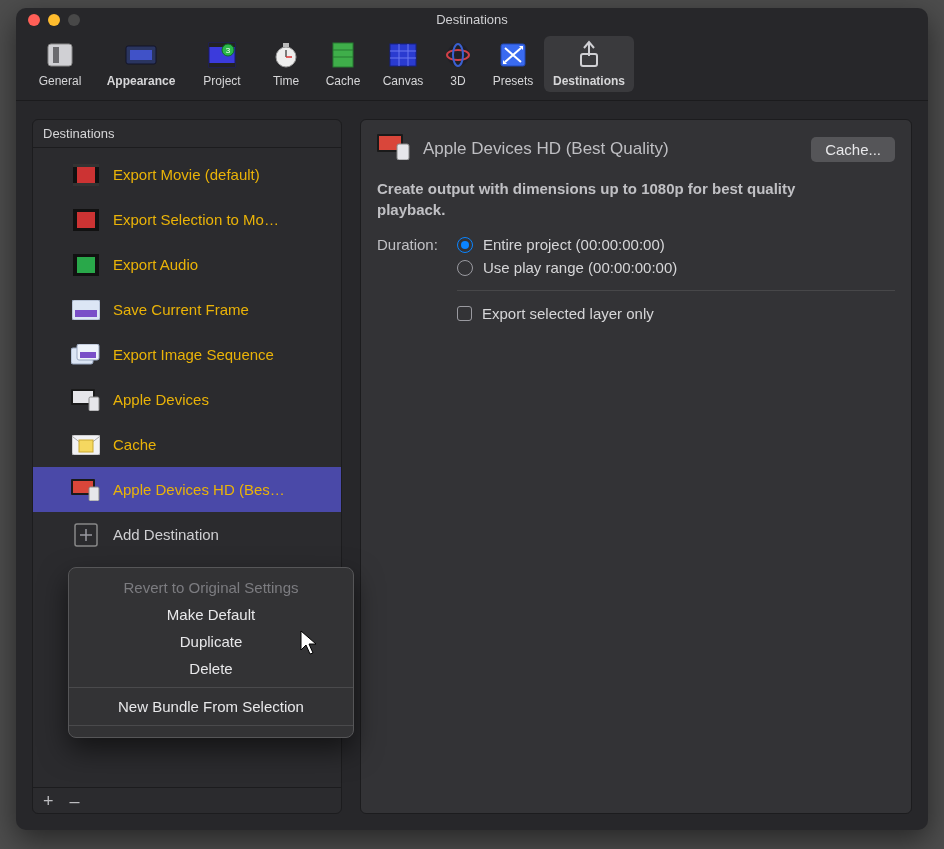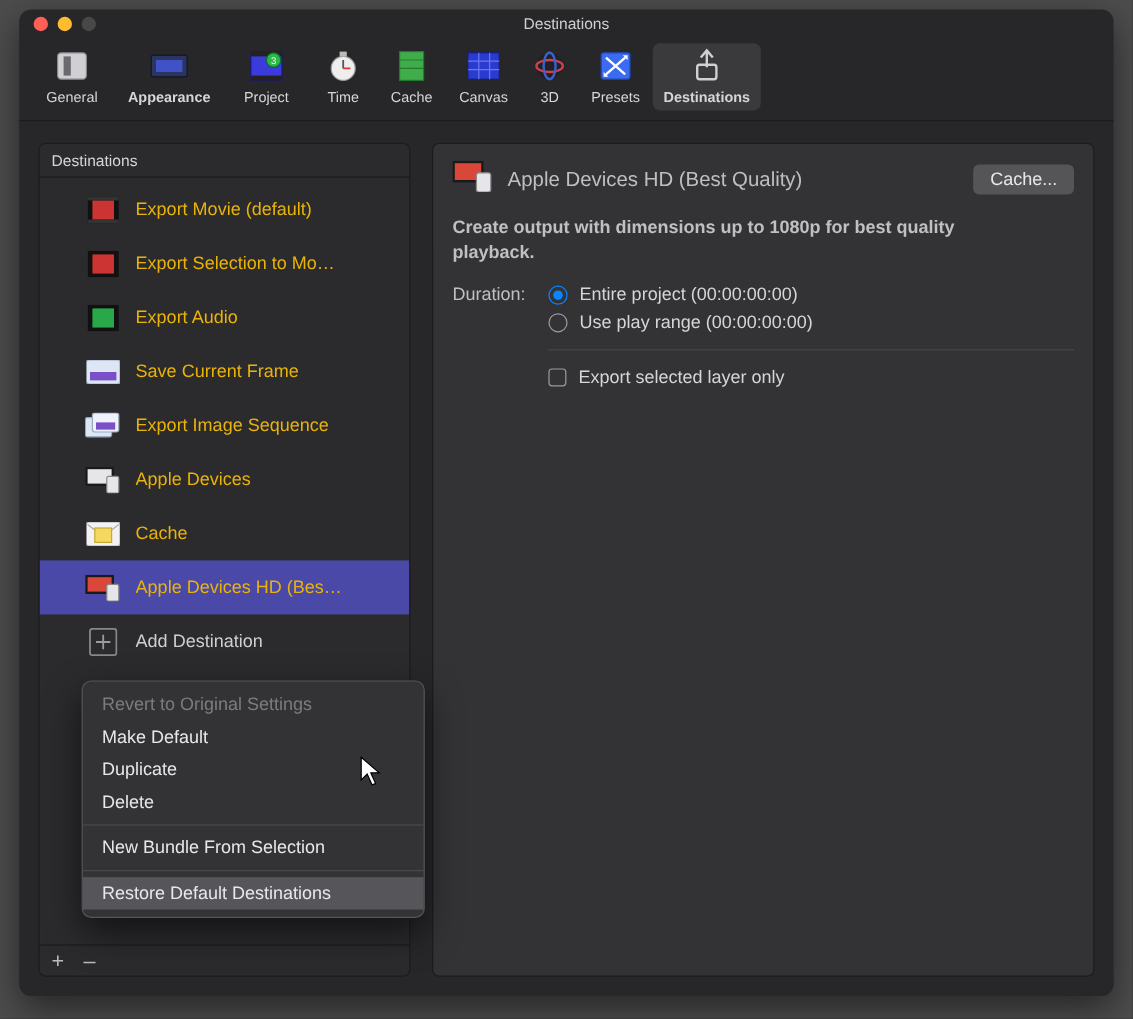--- a/index.html
+++ b/index.html
@@ -54,21 +54,21 @@
   .chk { width:15px; height:15px; border-radius:3px; border:1.5px solid #9a9aa0; display:inline-block; }
   .sep { border:none; border-top:1px solid #474749; margin:14px 0; }
 
   
   .ctxmenu {
     position:absolute; left:36px; top:448px; width:286px;
     background:#333335; border:1px solid #565658; border-radius:8px;
     box-shadow:0 12px 28px rgba(0,0,0,0.55);
     padding:6px 0; z-index:50; font-size:15px; color:#e8e8ea;
   }
-  .ctxmenu .item { padding:5px 16px; cursor:pointer; }
+  .ctxmenu .item { padding:5px 16px; cursor:pointer;text-align:center; }
   .ctxmenu .item.disabled { color:#7c7c80; cursor:default; }
   .ctxmenu .item.hover { background:#56565a; }
   .ctxmenu hr { border:none; border-top:1px solid #4a4a4c; margin:5px 0; }
 
   .cursor { position:absolute; left:300px; top:630px; z-index:60; }
 </style>
 </head>
 <body>
 
 <div class="window">
@@ -281,21 +281,20 @@
       </div>
 
       <div class="ctxmenu">
         <div class="item disabled">Revert to Original Settings</div>
         <div class="item">Make Default</div>
         <div class="item">Duplicate</div>
         <div class="item">Delete</div>
         <hr>
         <div class="item">New Bundle From Selection</div>
         <hr>
-        <div class="item hover">Restore Default Destinations</div>
       </div>
     </div>
 
     <div class="main">
       <div class="main-head">
         <span>
           <svg width="34" height="26">
               <rect x="0" y="0" width="26" height="18" rx="1" fill="#1a1a1a"></rect>
               <rect x="2" y="2" width="22" height="14" fill="#d9463a"></rect>
               <rect x="20" y="10" width="12" height="16" rx="2" fill="#e6e6ea" stroke="#888"></rect>

